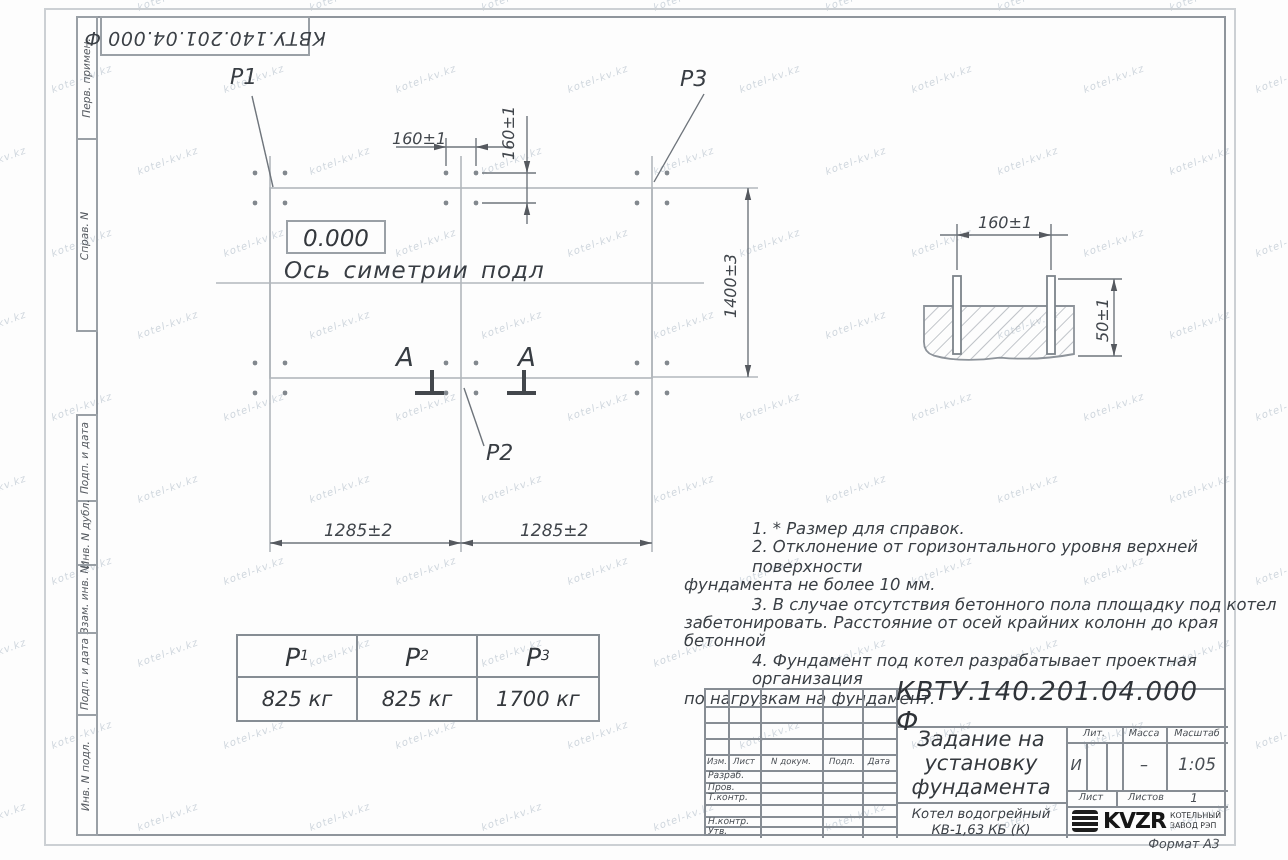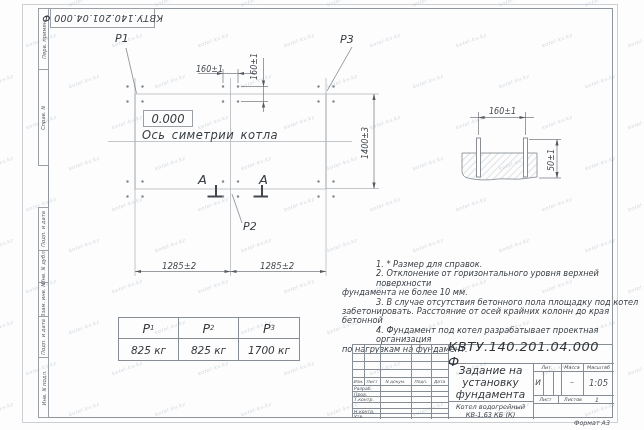--- a/index.html
+++ b/index.html
@@ -310,21 +310,21 @@
     </g>
   </svg>
 
   <div class="txt" style="left:115px;top:32px;font-size:11px;">P1</div>
   <div class="txt" style="left:340px;top:33px;font-size:11px;">P3</div>
   <div class="txt" style="left:243px;top:220px;font-size:11px;">P2</div>
 
   <div class="elev-box">
       <span>0.000</span>
     </div>
-  <div class="txt" style="left:142px;top:128px;font-size:11.5px;letter-spacing:.5px;word-spacing:2px;">Ось симетрии котла</div>
+  <div class="txt" style="left:142px;top:128px;font-size:11.5px;letter-spacing:.5px;word-spacing:2px;">Ось симетрии подл</div>
 
   <div class="dtext" style="left:196px;top:65px;">160±1</div>
   <div class="dtext rot" style="left:250px;top:80px;">160±1</div>
   <div class="dtext rot" style="left:361px;top:159px;">1400±3</div>
   <div class="dtext" style="left:162px;top:261px;font-size:8.5px;">1285±2</div>
   <div class="dtext" style="left:260px;top:261px;font-size:8.5px;">1285±2</div>
 
   <div class="txt" style="left:198px;top:172px;font-size:13px;">А</div>
   <div class="txt" style="left:259px;top:172px;font-size:13px;">А</div>
 
@@ -415,17 +415,25 @@
     <div class="lbl" style="left:208px;top:19.5px;width:22px;font-size:4.8px;">Масса</div>
     <div class="lbl" style="left:230px;top:19.5px;width:31px;font-size:4.8px;">Масштаб</div>
     <div class="lbl" style="left:180px;top:33px;width:10px;font-size:7.5px;">И</div>
     <div class="lbl" style="left:208px;top:33px;width:22px;font-size:8px;">–</div>
     <div class="lbl" style="left:230px;top:33px;width:31px;font-size:8.5px;">1:05</div>
 
     <div class="lbl" style="left:180px;top:51.5px;width:25px;font-size:4.8px;">Лист</div>
     <div class="lbl" style="left:207px;top:51.5px;width:26px;font-size:4.8px;">Листов</div>
     <div class="lbl" style="left:238px;top:51px;width:12px;font-size:6px;">1</div>
 
+    <div class="logo-cell">
+      <div class="logo-icon"></div>
+      <span class="logo-word">KVZR</span>
+      <span class="logo-cap">
+        <span>КОТЕЛЬНЫЙ</span>
+        <span>ЗАВОД РЭП</span>
+      </span>
+    </div>
   </div>
 
   <div class="format">Формат А3</div>
 
 </div>
 
 </body></html>

